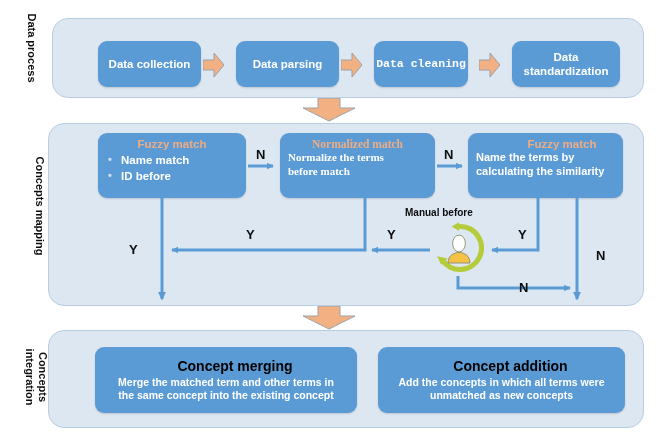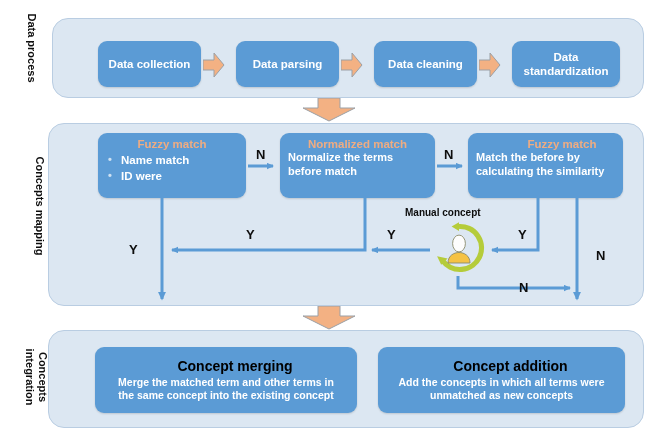--- a/index.html
+++ b/index.html
@@ -80,31 +80,31 @@
   .box .b-body {
     font-weight: bold;
     font-size: 11px;
     line-height: 13.5px;
     color: #ffffff;
   }
 
   
   #box-data-collection { left: 98px;  top: 41px; width: 103px; height: 46px; }
   #box-data-parsing    { left: 236px; top: 41px; width: 103px; height: 46px; }
-  #box-data-cleaning   { left: 374px; top: 41px; width: 103px; height: 46px; }
+  #box-data-cleaning   { left: 374px; top: 41px; width: 94px; height: 46px; font-family: Liberation Mono, monospace; }
   #box-data-standard   { left: 512px; top: 41px; width: 108px; height: 46px; }
 
   
   #box-exact-match {
     left: 98px; top: 133px; width: 148px; height: 65px;
     justify-content: flex-start; padding-top: 4px;
   }
   #box-normalized-match {
     left: 280px; top: 133px; width: 155px; height: 65px;
-    justify-content: flex-start; padding-top: 4px; text-align: left;
+    justify-content: flex-start; padding-top: 4px; text-align: left; font-family: Liberation Serif, serif;
   }
   #box-fuzzy-match {
     left: 468px; top: 133px; width: 155px; height: 65px;
     justify-content: flex-start; padding-top: 4px; text-align: left;
   }
   .inner-pad-l { padding-left: 8px; padding-right: 12px; }
 
   
   .bullets {
     list-style: none;
@@ -253,33 +253,33 @@
     </svg>
   </div>
 
   <div class="section" id="section-concepts-map"></div>
   <div class="side-label" id="label-concepts-mapping">Concepts mapping</div>
 
   <div class="box" id="box-exact-match">
     <div class="b-title accent">Fuzzy match</div>
     <ul class="bullets">
       <li>Name match</li>
-      <li>ID were</li>
+      <li>ID before</li>
     </ul>
   </div>
 
   <div class="box" id="box-normalized-match">
     <div class="b-title accent" style="text-align:center;">Normalized match</div>
     <div class="b-body inner-pad-l">Normalize the terms</div>
     <div class="b-body inner-pad-l">before match</div>
   </div>
 
   <div class="box" id="box-fuzzy-match">
     <div class="b-title accent" style="text-align:center;margin-left:33px;">Fuzzy match</div>
-    <div class="b-body inner-pad-l">Match the before by</div>
+    <div class="b-body inner-pad-l">Name the terms by</div>
     <div class="b-body inner-pad-l">calculating the similarity</div>
   </div>
 
   <svg id="flow-svg" viewBox="0 0 659 445">
     <defs>
       <marker id="ah-r" markerWidth="7" markerHeight="7" refX="6" refY="3.2" orient="auto" markerUnits="userSpaceOnUse">
         <path d="M0,0 L7,3.2 L0,6.4 z" fill="#5B9BD5"></path>
       </marker>
       <marker id="ah-l" markerWidth="7" markerHeight="7" refX="6" refY="3.2" orient="auto" markerUnits="userSpaceOnUse">
         <path d="M0,0 L7,3.2 L0,6.4 z" fill="#5B9BD5"></path>
@@ -323,21 +323,21 @@
   </div>
 
   <div class="edge-label" id="lbl-n1">N</div>
   <div class="edge-label" id="lbl-n2">N</div>
   <div class="edge-label" id="lbl-y-left">Y</div>
   <div class="edge-label" id="lbl-y-mid">Y</div>
   <div class="edge-label" id="lbl-y-mid2">Y</div>
   <div class="edge-label" id="lbl-y-right">Y</div>
   <div class="edge-label" id="lbl-n-right">N</div>
   <div class="edge-label" id="lbl-n-bottom">N</div>
-  <div class="edge-label small" id="lbl-manual">Manual concept</div>
+  <div class="edge-label small" id="lbl-manual">Manual before</div>
 
   <div class="orange-arrow-down" id="oarrow-down-2">
     <svg viewBox="0 0 54 24" width="54" height="24">
       <polygon points="16,0 38,0 38,10 53,10 27,23 1,10 16,10" fill="#F3B183" stroke="#9BA0A6" stroke-width="1"></polygon>
     </svg>
   </div>
 
   <div class="section" id="section-concepts-integ"></div>
   <div class="side-label" id="label-concepts-integration">Concepts integration</div>
 

